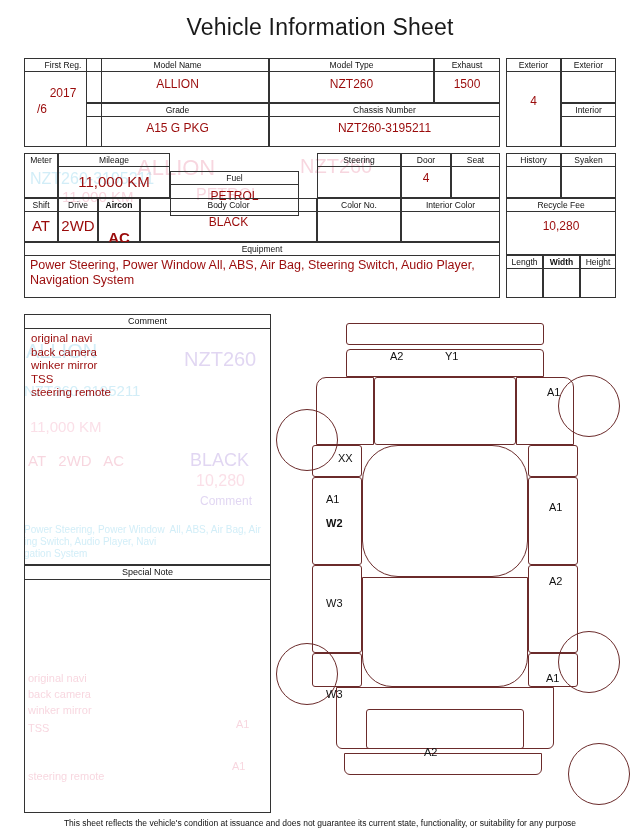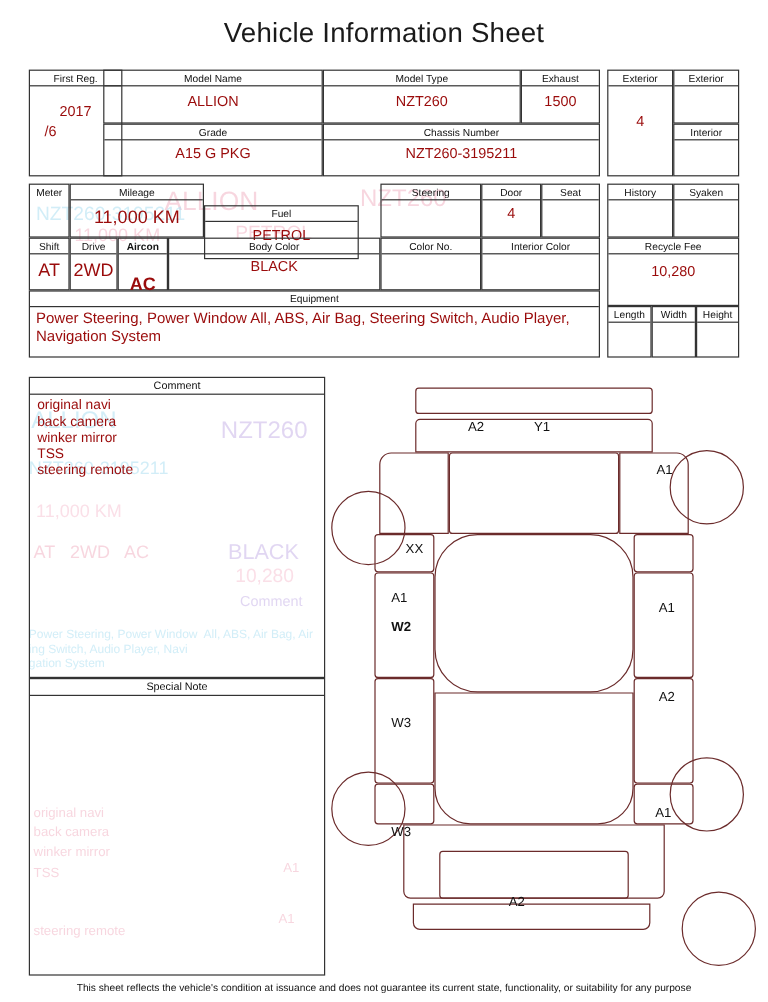--- a/index.html
+++ b/index.html
@@ -204,21 +204,21 @@
   <div class="box" style="left:24px; top:242px; width:476px; height:56px;">
     <div class="lbl" style="border-bottom:1px solid #333;">Equipment</div>
     <div class="equip-text">Power Steering, Power Window  All, ABS, Air Bag, Steering Switch, Audio Player, Navigation System</div>
   </div>
 
   <div class="box" style="left:506px; top:255px; width:37px; height:43px;">
     <div class="lbl" style="border-bottom:1px solid #333;">Length</div>
     <div class="val val-sm"></div>
   </div>
   <div class="box" style="left:543px; top:255px; width:37px; height:43px;">
-    <div class="lbl" style="border-bottom:1px solid #333;">Width</div>
+    <div class="lbl" style="border-bottom:1px solid #333;font-weight:bold;">Width</div>
     <div class="val val-sm"></div>
   </div>
   <div class="box" style="left:580px; top:255px; width:36px; height:43px;">
     <div class="lbl" style="border-bottom:1px solid #333;">Height</div>
     <div class="val val-sm"></div>
   </div>
 
   <div class="box" style="left:24px; top:314px; width:247px; height:251px;">
     <div class="sect-hdr" style="border-bottom:1px solid #333;">Comment</div>
     <div class="note-text">original navi

